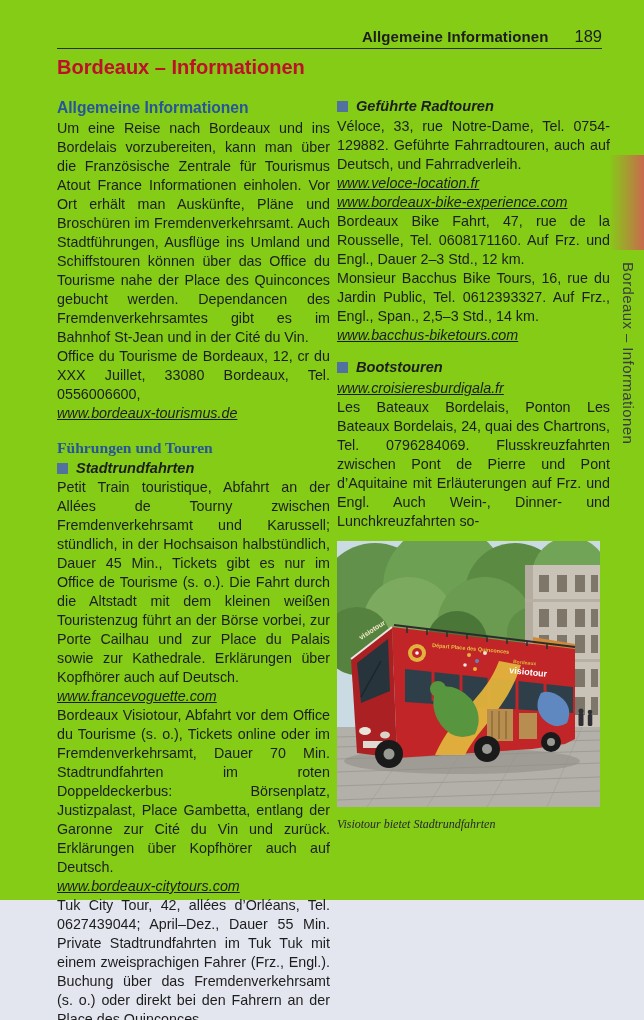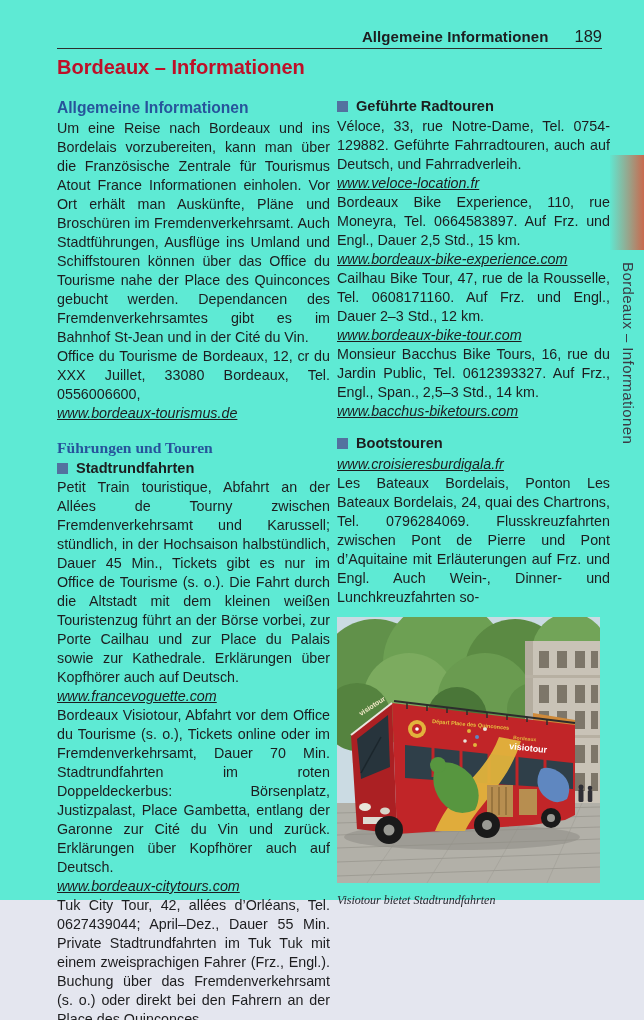--- a/index.html
+++ b/index.html
@@ -1,17 +1,17 @@
 <!DOCTYPE html>
 <html><head>
 <meta charset="utf-8">
 <style>
   html,body{margin:0;padding:0;}
   body{width:644px;height:1020px;overflow:hidden;background:#e4e6ef;}
-  .page{position:relative;width:644px;height:900px;background:#5eead4;
+  .page{position:relative;width:644px;height:900px;background:#84cc16;
         font-family:"Liberation Sans",sans-serif;color:#1d1d1f;}
 
   
   .header-row{position:absolute;left:57px;top:27px;width:545px;display:flex;
               justify-content:flex-end;align-items:baseline;gap:26px;}
   .header-label{font-weight:bold;font-size:15px;letter-spacing:0.1px;}
   .header-pagenum{font-size:16.5px;font-weight:normal;}
   .header-rule{position:absolute;left:57px;top:48px;width:545px;height:1px;background:#2d2d2d;}
 
   
@@ -19,21 +19,21 @@
 
   
   .col{position:absolute;top:97px;width:273px;font-size:14.3px;line-height:19px;
        text-align:justify;}
   #col-left{left:57px;}
   #col-right{left:337px;}
   .col-heading{color:#27549b;font-weight:bold;font-size:15.6px;line-height:21px;
                text-align:left;margin:0 0 1px 0;}
   .col > * + .col-heading, #col-right-items > * + .col-heading{margin-top:14px;font-family:Liberation Serif, serif;}
   .bullethead{font-weight:bold;font-size:14.6px;line-height:19px;text-align:left;
-              display:flex;align-items:center;gap:8px;margin:0 0 1px 0;}
+              display:flex;align-items:center;gap:8px;margin:0 0 1px 0;font-style:italic;}
   .col > * + .bullethead, #col-right-items > * + .bullethead{margin-top:13px;margin-bottom:2px;}
   .col-heading + .bullethead{margin-top:0 !important;margin-bottom:0;}
   .sq{width:11px;height:11px;background:#53719f;display:inline-block;flex:0 0 auto;}
   .para{margin:0;}
   .b{font-weight:normal;}
   .url{font-style:italic;text-align:left;text-decoration:underline;}
 
   
   .photo-block{margin-top:10px;width:263px;}
   .photo-frame{width:263px;height:266px;display:block;}
@@ -77,24 +77,22 @@
     </div>
 
   <div class="col" id="col-right">
     <div id="col-right-items">
         <div class="bullethead">
           <span class="sq"></span>
           <span>Geführte Radtouren</span>
         </div>
         <p class="para"><span class="b">Véloce,</span><span> 33, rue Notre-Dame, Tel. 0754-129882. Geführte Fahrradtouren, auch auf Deutsch, und Fahrradverleih.</span></p>
         <div class="url">www.veloce-location.fr</div>
-        <p class="para"><span class="b">Bordeaux Bike Experience,</span><span> 110, rue Moneyra, Tel. 0664583897. Auf Frz. und Engl., Dauer 2,5 Std., 15 km.</span></p>
         <div class="url">www.bordeaux-bike-experience.com</div>
-        <p class="para"><span class="b">Cailhau Bike Tour,</span><span> 47, rue de la Rousselle, Tel. 0608171160. Auf Frz. und Engl., Dauer 2–3 Std., 12 km.</span></p>
-        <div class="url">www.bordeaux-bike-tour.com</div>
+        <p class="para"><span class="b">Bordeaux Bike Fahrt,</span><span> 47, rue de la Rousselle, Tel. 0608171160. Auf Frz. und Engl., Dauer 2–3 Std., 12 km.</span></p>
         <p class="para"><span class="b">Monsieur Bacchus Bike Tours,</span><span> 16, rue du Jardin Public, Tel. 0612393327. Auf Frz., Engl., Span., 2,5–3 Std., 14 km.</span></p>
         <div class="url">www.bacchus-biketours.com</div>
         <div class="bullethead">
           <span class="sq"></span>
           <span>Bootstouren</span>
         </div>
         <div class="url">www.croisieresburdigala.fr</div>
         <p class="para"><span class="b">Les Bateaux Bordelais,</span><span> Ponton Les Bateaux Bordelais, 24, quai des Chartrons, Tel. 0796284069. Flusskreuzfahrten zwischen Pont de Pierre und Pont d’Aquitaine mit Erläuterungen auf Frz. und Engl. Auch Wein-, Dinner- und Lunchkreuzfahrten so-</span></p>
       </div>
 

